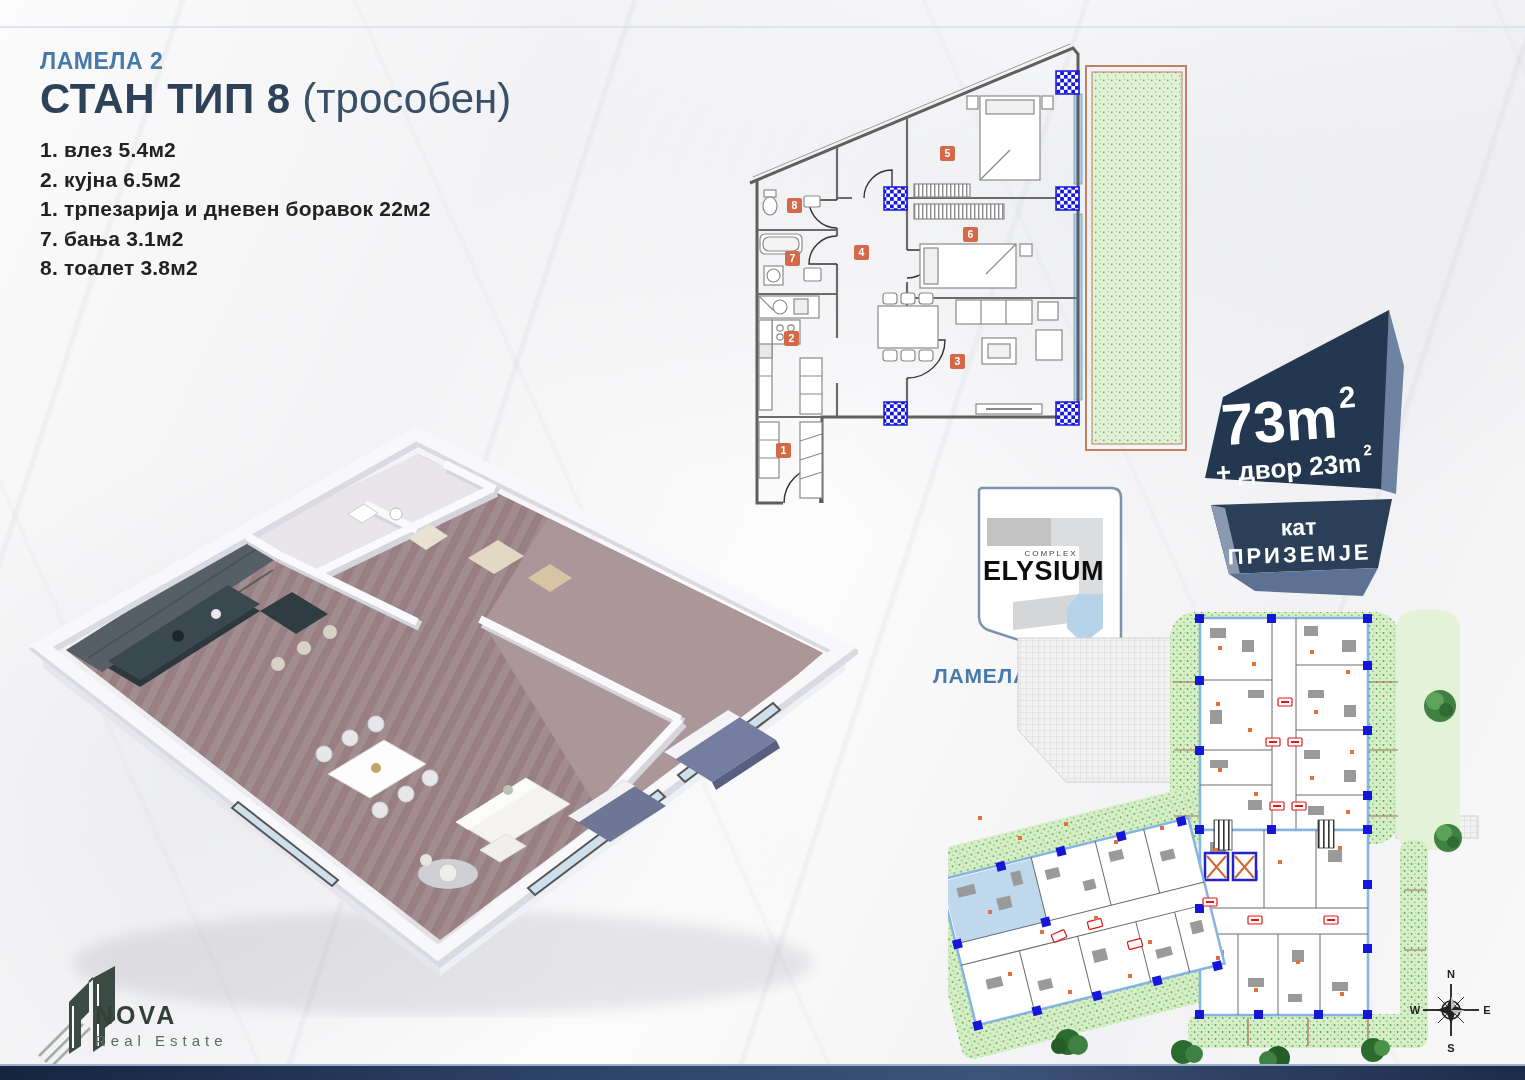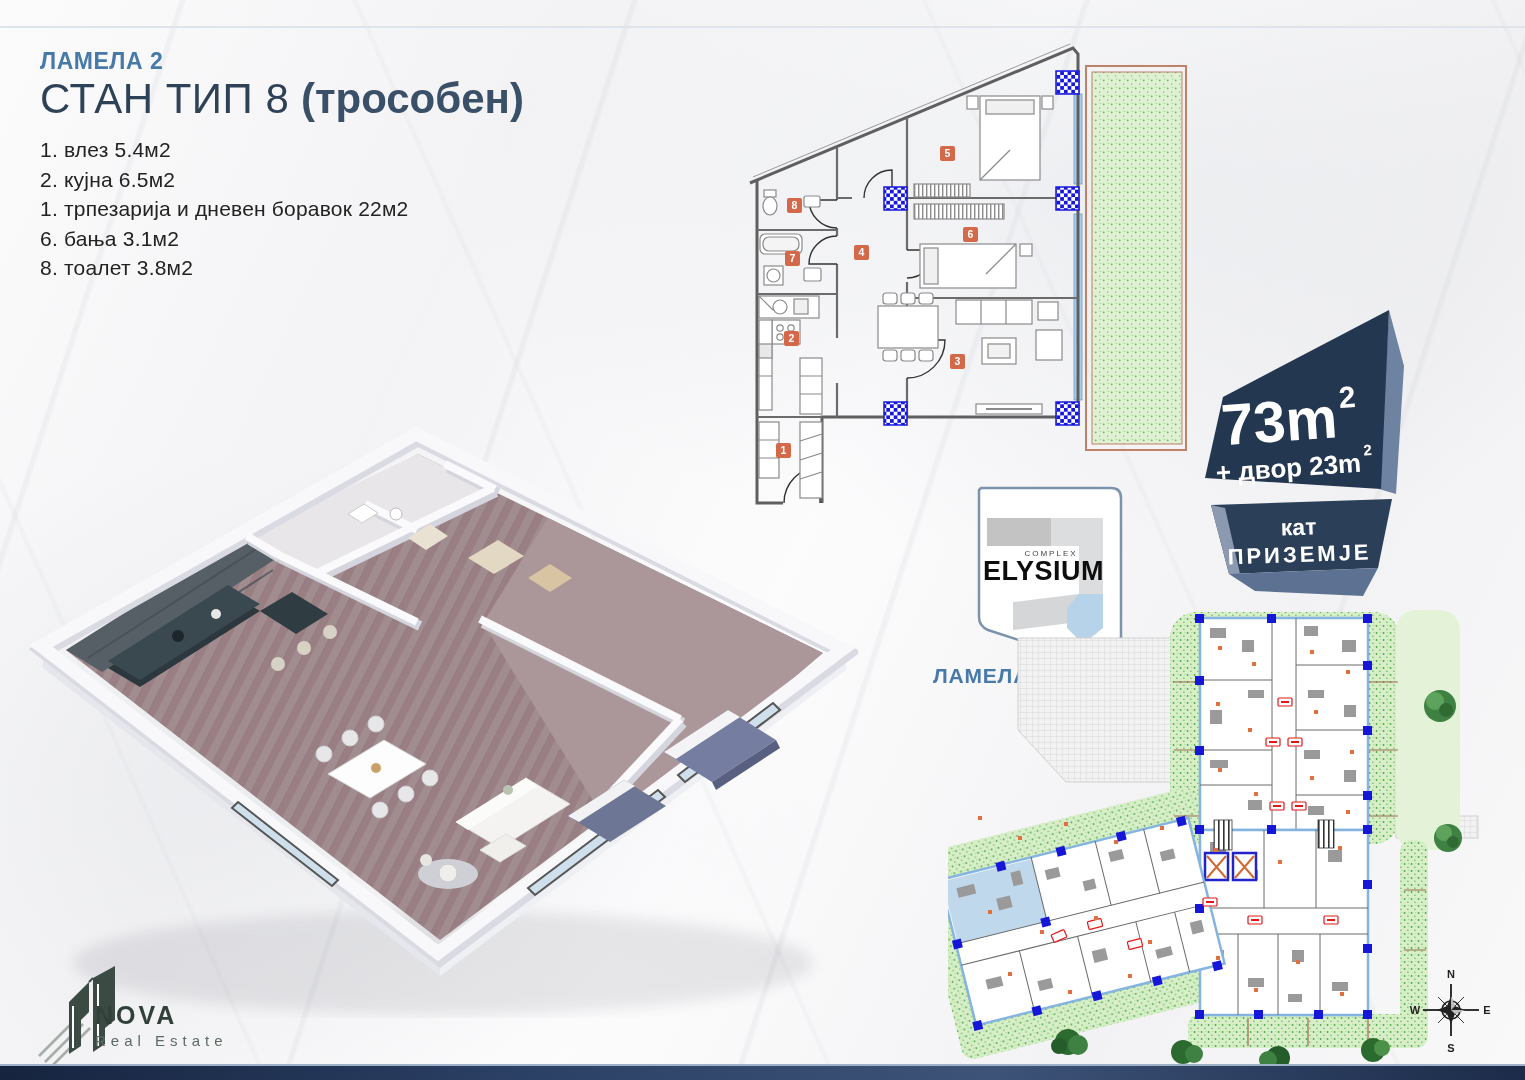--- a/index.html
+++ b/index.html
@@ -15,45 +15,45 @@
   }
   .top-bar{position:absolute;left:0;top:0;width:1525px;height:26px;
     background:linear-gradient(90deg,#1d2c4a 0%,#2434555 0%,#1d2c4a 18%,#3a5075 45%,#6d82a6 72%,#6b80a4 100%);
     border-bottom:2px solid #dfe3ea;}
   .bottom-bar{position:absolute;left:0;top:1064px;width:1525px;height:16px;
     background:linear-gradient(90deg,#16243f 0%,#2c4166 35%,#3d5378 65%,#1c2b49 100%);
     border-top:2px solid #9fb0c9;}
   .header{position:absolute;left:40px;top:48px;}
   .header .lamela{font-size:23px;font-weight:700;letter-spacing:.5px;color:#4779a9;}
   .header .title-line{margin-top:2px;font-size:42px;color:#2e4257;line-height:1.05;}
-  .header .title-main{font-weight:400;letter-spacing:.5px;}
-  .header .title-suffix{font-weight:700;color:#3a5068;}
+  .header .title-main{font-weight:700;letter-spacing:.5px;}
+  .header .title-suffix{font-weight:400;color:#3a5068;}
   .room-list{position:absolute;left:40px;top:138px;margin:0;padding:0;list-style:none;}
-  .room-list li{font-size:21px;font-weight:400;color:#222;margin-bottom:5.5px;letter-spacing:.2px;}
+  .room-list li{font-size:21px;font-weight:700;color:#222;margin-bottom:5.5px;letter-spacing:.2px;}
   .abs{position:absolute;}
   .elysium-label{position:absolute;left:933px;top:664px;font-size:21px;font-weight:700;color:#4779a9;letter-spacing:.8px;}
   svg text{font-family:"Liberation Sans",sans-serif;}
 </style>
 </head>
 <body>
 
 <div class="stage">
 
   <div class="top-bar"></div>
 
   <div class="header">
     <div class="lamela">ЛАМЕЛА 2</div>
     <div class="title-line"><span class="title-main">СТАН ТИП 8</span><span class="title-suffix"> (трособен)</span></div>
   </div>
 
   <ul class="room-list">
     <li>1. влез 5.4м2</li>
     <li>2. кујна 6.5м2</li>
     <li>1. трпезарија и дневен боравок 22м2</li>
-    <li>6. бања 3.1м2</li>
+    <li>7. бања 3.1м2</li>
     <li>8. тоалет 3.8м2</li>
   </ul>
 
   <svg class="abs" style="left:742px;top:38px;" width="448" height="492" viewBox="0 0 448 492">
     <defs>
       <pattern id="chk" width="7.4" height="7.4" patternUnits="userSpaceOnUse">
         <rect width="7.4" height="7.4" fill="#1717dd"></rect>
         <rect width="3.7" height="3.7" fill="#ffffff"></rect>
         <rect x="3.7" y="3.7" width="3.7" height="3.7" fill="#ffffff"></rect>
       </pattern>

